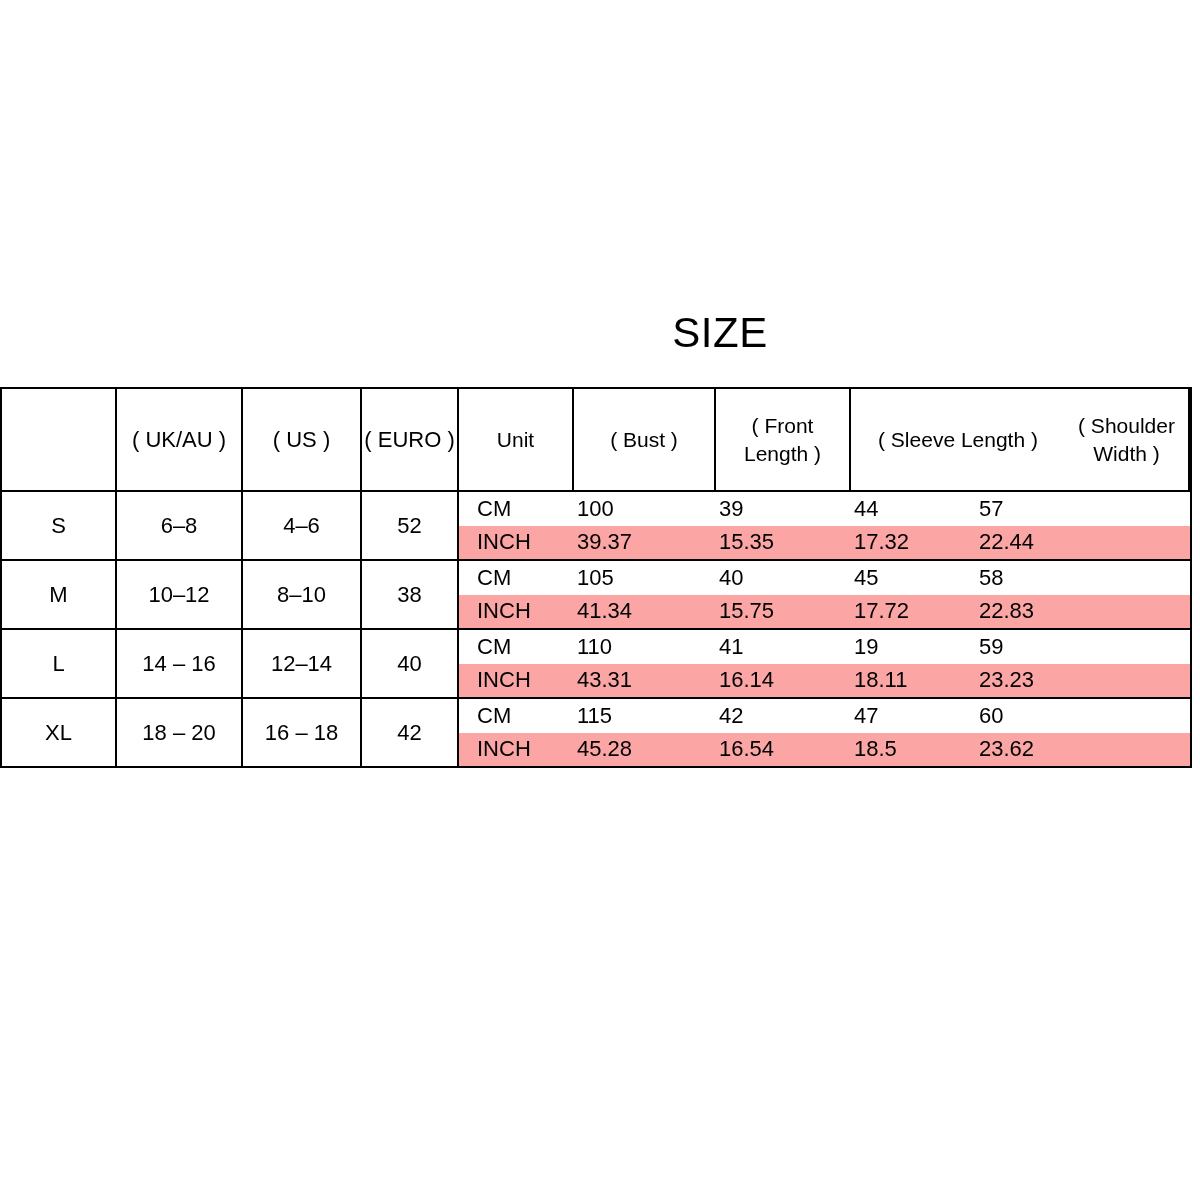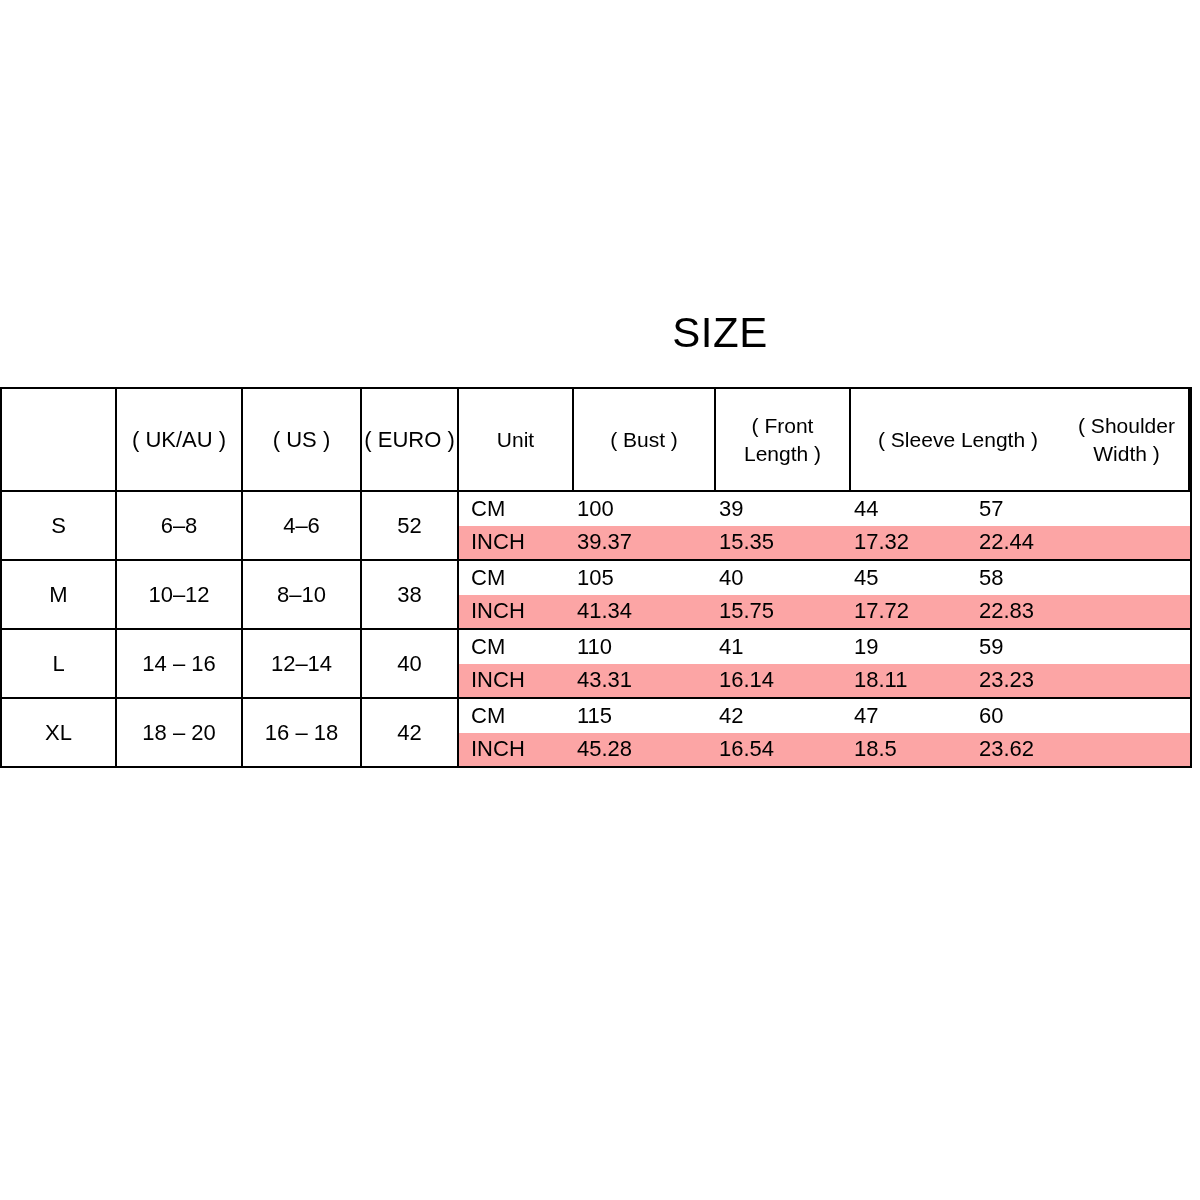--- a/index.html
+++ b/index.html
@@ -78,21 +78,21 @@
   
   .rpart { flex: 1; display: flex; flex-direction: column; }
   .subrow { flex: 1; display: flex; align-items: center; font-size: 22px; }
   .subrow.inch { background: #fca5a5; }
   .rcell {
     box-sizing: border-box;
     padding-left: 3px;
     white-space: nowrap;
     overflow: hidden;
   }
-  .rcell.u  { width: 115px; padding-left: 12px; }
+  .rcell.u  { width: 115px; padding-left: 18px; }
   .rcell.v1 { width: 142px; }
   .rcell.v2 { width: 135px; }
   .rcell.v3 { width: 125px; }
   .rcell.v4 { flex: 1; }
 
   .remark {
     position: absolute;
     top: 815px;
     left: 0;
     width: 1175px;

